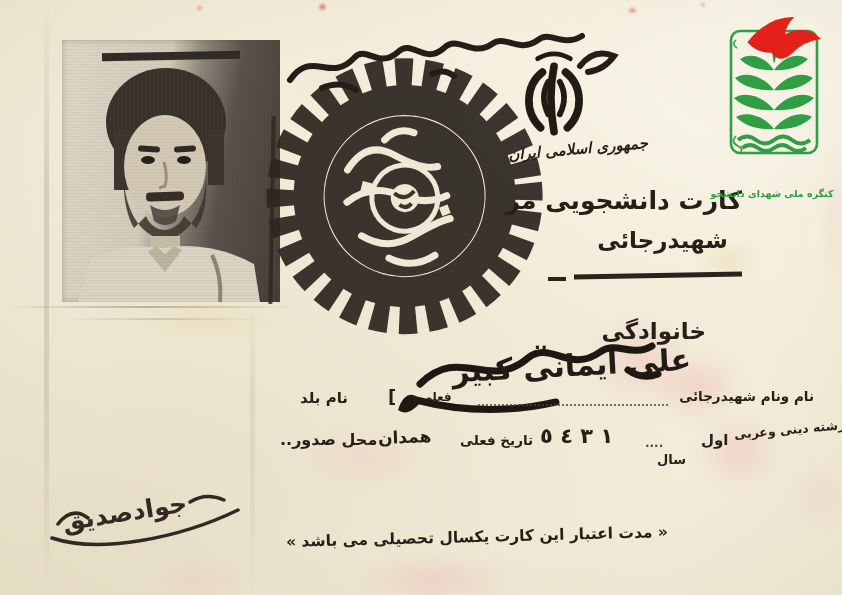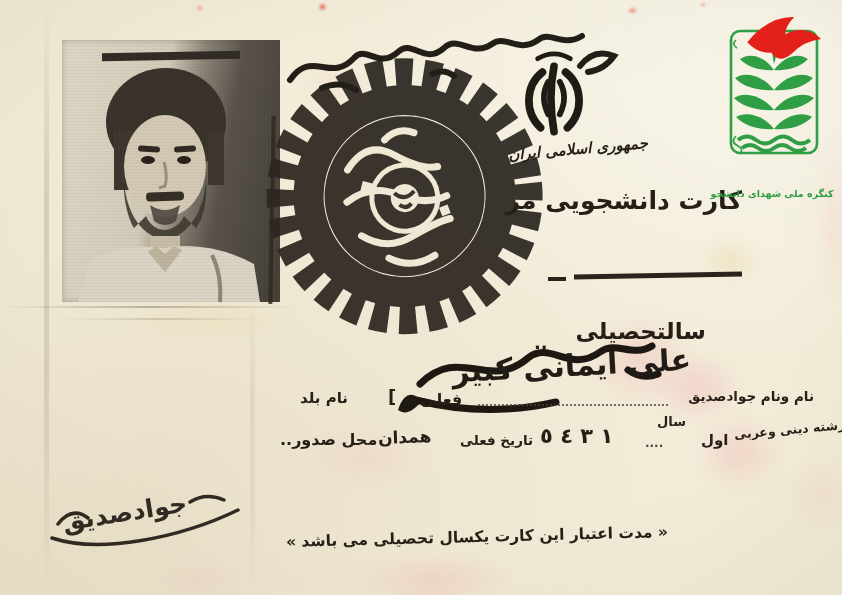--- a/index.html
+++ b/index.html
@@ -122,20 +122,21 @@
       <path d="M62,22 C80,36 81,64 64,80"></path>
       <path d="M44,32 q-9,16 0,34" stroke-width="6"></path>
       <path d="M56,32 q9,16 0,34" stroke-width="6"></path>
       <path d="M33,8 q17,-10 34,0" stroke-width="5"></path>
     </g>
   </svg>
 
   <div class="abs title-fa ink" style="left:508px;top:140px;font-size:15px;transform:rotate(-5deg);font-style:italic">جمهوری اسلامی ایران</div>
 
   <div class="abs title-fa ink" style="right:100px;top:186px;font-size:25px;letter-spacing:1px">کارت دانشجویی مر</div>
+  <div class="abs title-fa ink" style="right:114px;top:227px;font-size:23px;letter-spacing:2px">شهیدرجائی</div>
   <div class="abs" style="left:574px;top:273px;width:168px;border-top:5px solid #2a241d;transform:rotate(-1deg)"></div>
   <div class="abs" style="left:548px;top:277px;width:18px;border-top:4px solid #2a241d"></div>
 
   <svg class="abs" style="left:728px;top:28px" width="92" height="130" viewBox="0 0 92 130">
     <rect x="3" y="3" width="86" height="122" rx="9" fill="none" stroke="#2f9e44" stroke-width="2.6"></rect>
     <path d="M8,12 q-5,4 1,8" stroke="#2f9e44" stroke-width="1.6" fill="none"></path>
     <path d="M8,108 q-6,6 2,10 q6,3 2,8" stroke="#2f9e44" stroke-width="1.6" fill="none"></path>
     <g fill="#2f9e44">
       <path d="M46,36 q-3,-12 0,-18 q4,7 0,18 Z"></path>
       <path d="M46,42 C36,28 22,24 12,31 C20,40 35,43 46,42 Z"></path>
@@ -150,48 +151,48 @@
     <g stroke="#2f9e44" stroke-width="4" fill="none">
       <path d="M10,112 q9,-7 18,0 t18,0 t18,0 t18,0"></path>
       <path d="M14,120 q8,-6 16,0 t16,0 t16,0 t16,0"></path>
     </g>
   </svg>
   <svg class="abs" style="left:746px;top:10px;transform:rotate(6deg)" width="76" height="56" viewBox="0 0 76 56">
     <path d="M2,36 Q20,8 46,6 Q38,16 39,24 Q58,12 75,25 Q58,29 48,42 Q36,55 27,44 Q13,46 2,36 Z" fill="#e3211a"></path>
   </svg>
   <div class="abs logo-caption" style="left:704px;top:160px;width:136px">کنگره ملی شهدای دانشجو</div>
 
-  <div class="abs title-fa ink" style="right:136px;top:318px;font-size:23px">سالتحصیلی</div>
+  <div class="abs title-fa ink" style="right:136px;top:318px;font-size:23px">خانوادگی</div>
   <div class="abs ink" style="left:534px;top:332px;font-size:18px">..</div>
 
   <svg class="abs" style="left:400px;top:322px" width="280" height="95" viewBox="0 0 280 95">
     <g stroke="#1d1812" stroke-width="7" fill="none" stroke-linecap="round">
       <path d="M20,62 C60,22 88,70 128,36 C150,18 170,52 200,30 C216,18 232,36 252,24"></path>
       <path d="M16,78 q70,18 140,2"></path>
       <path d="M228,48 q14,10 30,4"></path>
     </g>
   </svg>
 
   <div class="abs title-fa ink" style="left:452px;top:348px;font-size:30px;transform:rotate(-3deg);color:#221c16">علی ایمانی کبیر</div>
 
-  <div class="abs title-fa ink" style="right:28px;top:388px;font-size:13.5px">نام ونام جوادصدیق</div>
+  <div class="abs title-fa ink" style="right:28px;top:388px;font-size:13.5px">نام ونام شهیدرجائی</div>
   <div class="abs dotted-line" style="left:478px;top:402px;width:190px"></div>
   <div class="abs title-fa ink" style="left:300px;top:389px;font-size:15px">نام بلد</div>
   <div class="abs ink" style="left:388px;top:386px;font-size:18px">[</div>
   <svg class="abs" style="left:394px;top:384px" width="30" height="34" viewBox="0 0 30 34">
     <path d="M4,26 C10,6 22,8 27,18 C20,26 12,32 4,26 Z" fill="#201a14"></path>
   </svg>
-  <div class="abs title-fa ink" style="left:420px;top:390px;font-size:16px">فعلی</div>
+  <div class="abs title-fa ink" style="left:420px;top:390px;font-size:12px">فعلی</div>
 
   <div class="abs title-fa ink" style="left:280px;top:430px;font-size:16px">محل صدور..</div>
   <div class="abs title-fa ink" style="left:378px;top:427px;font-size:17px;transform:rotate(-2deg)">همدان</div>
   <div class="abs title-fa ink" style="left:460px;top:432px;font-size:13.5px">تاریخ فعلی</div>
   <div class="abs ink" style="left:540px;top:424px;font-size:21px;letter-spacing:6px">١ ٣ ٤ ٥</div>
   <div class="abs ink" style="left:645px;top:436px;font-size:12px;opacity:.8">....</div>
-  <div class="abs title-fa ink" style="left:657px;top:414px;font-size:13px">سال</div>
+  <div class="abs title-fa ink" style="left:657px;top:452px;font-size:13px">سال</div>
   <div class="abs title-fa ink" style="left:701px;top:431px;font-size:15px">اول</div>
   <div class="abs title-fa ink" style="left:734px;top:422px;font-size:12.5px;transform:rotate(-5deg)">رشته دینی وعربی</div>
 
 
   <div class="abs title-fa ink" style="left:62px;top:498px;font-size:25px;transform:rotate(-9deg);color:#312a22">جوادصدیق</div>
   <svg class="abs" style="left:40px;top:480px" width="210" height="80" viewBox="0 0 210 80">
     <g stroke="#312a22" stroke-width="3.5" fill="none" stroke-linecap="round">
       <path d="M12,58 C60,74 140,58 198,30"></path>
       <path d="M18,44 q14,-18 30,-6"></path>
       <path d="M150,22 q16,-10 34,-2"></path>

